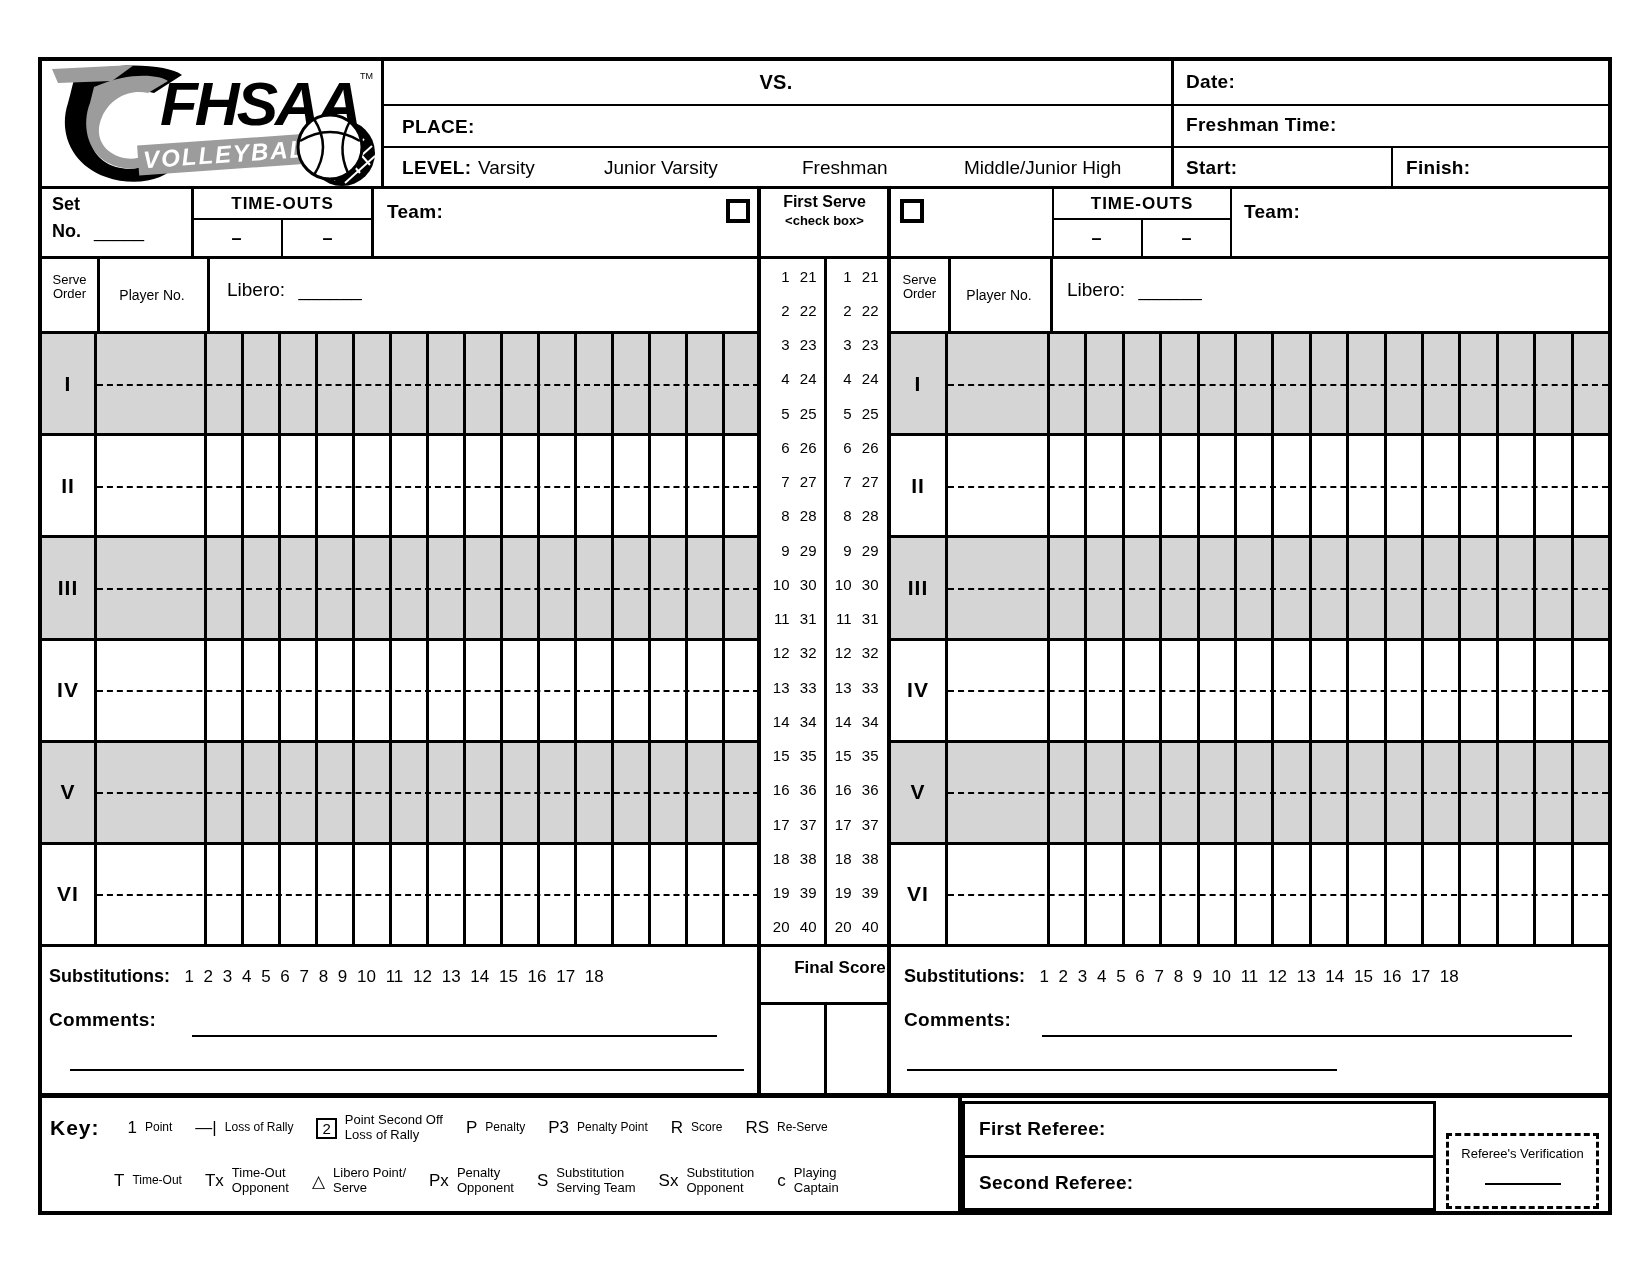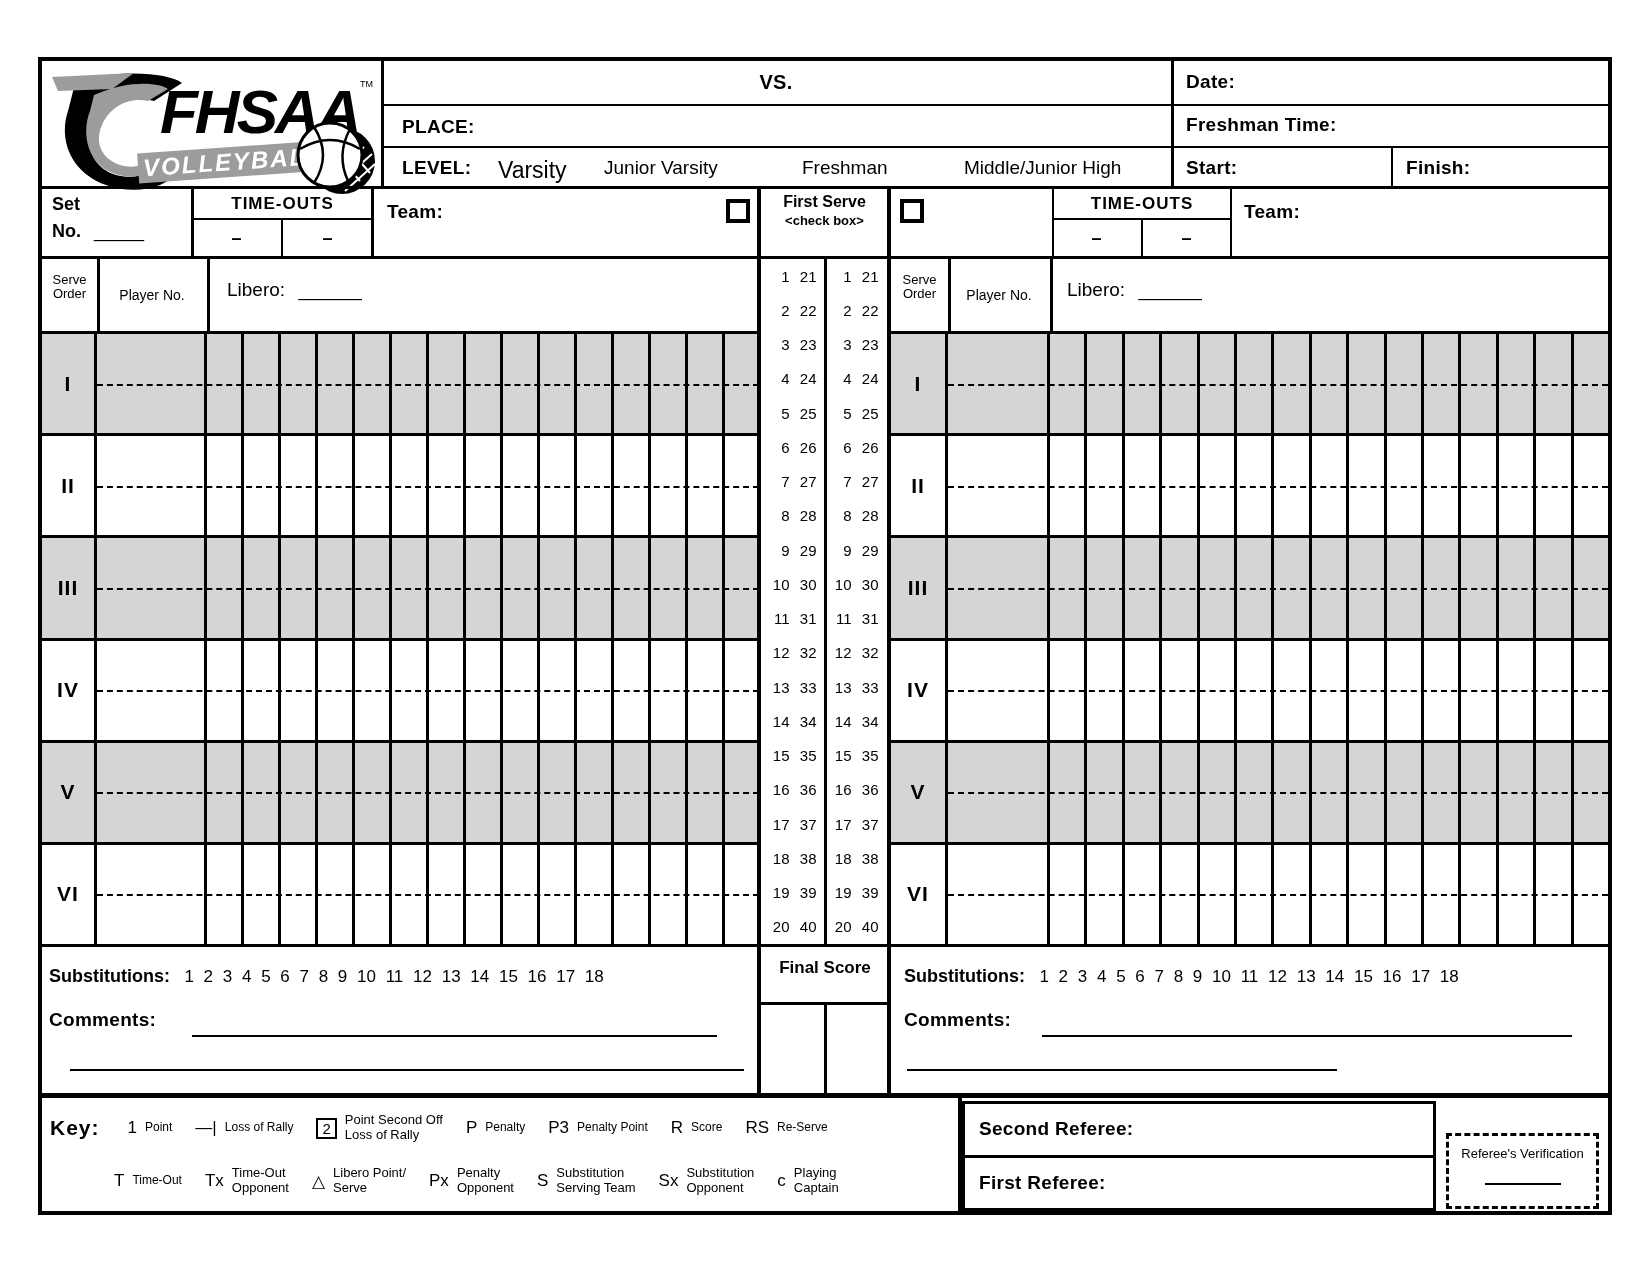--- a/index.html
+++ b/index.html
@@ -55,21 +55,21 @@
   .refrow:last-child{border-bottom:none}
   .verif{position:absolute;left:1404px;top:1072px;width:153px;height:76px;border:3px dashed #000;background:#fff;text-align:center}
   .fill{position:absolute}
   .uline{position:absolute;background:#000;height:2px}
 </style>
 </head>
 <body>
 
 <div class="sheet">
 
-  <div class="abs" style="left:0;top:8px;width:339px;height:125px">
+  <div class="abs" style="left:0;top:0;width:339px;height:125px">
     <svg width="339" height="125" viewBox="0 0 339 125">
       <path d="M34 12 C80 0 126 4 140 14 L112 32 C84 24 62 36 52 58 C42 82 54 100 74 106 C96 112 112 102 118 92 L136 102 C124 120 92 126 64 116 C30 104 16 72 26 42 C29 31 31 21 34 12 Z" fill="#000"></path>
       <path d="M52 26 C88 10 118 14 126 20 L106 32 C86 28 68 38 60 56 C52 74 60 90 78 96 C94 101 106 94 110 88 L120 94 C110 108 86 112 66 102 C44 90 40 62 48 42 Z" fill="#9c9c9c"></path>
       <polygon points="10,8 92,4 70,20 16,22" fill="#9c9c9c"></polygon>
       <text x="118" y="64" font-family="Liberation Sans, sans-serif" font-size="62" font-weight="bold" font-style="italic" letter-spacing="-3" fill="#000">FHSAA</text>
       <text x="318" y="18" font-family="Liberation Sans, sans-serif" font-size="9" fill="#000">TM</text>
       <g transform="rotate(-4 190 94)">
         <rect x="96" y="78" width="190" height="30" fill="#9c9c9c"></rect>
         <text x="191" y="101" text-anchor="middle" font-family="Liberation Sans, sans-serif" font-size="24" font-weight="bold" font-style="italic" letter-spacing="2" fill="#fff">VOLLEYBALL</text>
       </g>
@@ -91,21 +91,21 @@
   <div class="vline" style="left:339px;top:0;height:125px"></div>
   <div class="vline" style="left:1129px;top:0;height:125px"></div>
   <div class="hline thin" style="left:339px;top:43px;width:1227px"></div>
   <div class="hline thin" style="left:339px;top:85px;width:1227px"></div>
   <div class="vline vthin" style="left:1349px;top:85px;height:40px"></div>
 
   <div class="abs ctr vs lbl">VS.</div>
   <div class="abs lbl" style="left:360px;top:55px">PLACE:</div>
   <div class="fill" style="left:460px;top:46px;width:660px;height:38px"></div>
   <div class="abs lbl" style="left:360px;top:96px">LEVEL:</div>
-  <div class="abs" style="left:456px;top:96px;font-size:23px">Varsity</div>
+  <div class="abs" style="left:436px;top:96px;font-size:19px">Varsity</div>
   <div class="abs" style="left:562px;top:96px;font-size:19px">Junior Varsity</div>
   <div class="abs" style="left:760px;top:96px;font-size:19px">Freshman</div>
   <div class="abs" style="left:922px;top:96px;font-size:19px">Middle/Junior High</div>
   <div class="abs lbl" style="left:1144px;top:10px">Date:</div>
   <div class="fill" style="left:1210px;top:4px;width:350px;height:36px"></div>
   <div class="abs lbl" style="left:1144px;top:53px">Freshman Time:</div>
   <div class="fill" style="left:1320px;top:46px;width:240px;height:36px"></div>
   <div class="abs lbl" style="left:1144px;top:96px">Start:</div>
   <div class="fill" style="left:1210px;top:88px;width:135px;height:34px"></div>
   <div class="abs lbl" style="left:1364px;top:96px">Finish:</div>
@@ -638,21 +638,21 @@
           <span class="n1">20</span>
           <span class="n2">40</span>
         </div>
         <div class="pair-half">
           <span class="n1">20</span>
           <span class="n2">40</span>
         </div>
       </div>
     </div>
   <div class="hline" style="left:717px;top:883px;width:130px"></div>
-  <div class="abs ctr b" style="left:721px;top:886px;width:124px;height:41px;font-size:17px">Final Score</div>
+  <div class="abs ctr b" style="left:736px;top:886px;width:124px;height:41px;font-size:17px">Final Score</div>
   <div class="hline" style="left:717px;top:941px;width:130px"></div>
   <div class="fill" style="left:721px;top:944px;width:60px;height:88px"></div>
   <div class="fill" style="left:785px;top:944px;width:60px;height:88px"></div>
   <div class="vline" style="left:782px;top:198px;height:685px"></div>
   <div class="vline" style="left:782px;top:944px;height:88px"></div>
   <div class="vline vthick" style="left:715px;top:125px;height:907px"></div>
   <div class="vline vthick" style="left:845px;top:125px;height:907px"></div>
 
   <div class="abs" style="left:7px;top:905px">
     <span class="b" style="font-size:18px">Substitutions:</span>
@@ -766,27 +766,27 @@
           <span>Playing</span>
           <span>Captain</span>
         </div>
       </div>
     </div>
 
   <div class="vline vthick" style="left:916px;top:1032px;height:118px"></div>
 
   <div class="refbox">
     <div class="refrow">
+      <span class="lbl">First Referee:</span>
+      <span class="fill" style="left:150px;width:300px;height:40px"></span>
+    </div>
+    <div class="refrow">
       <span class="lbl">Second Referee:</span>
       <span class="fill" style="left:170px;width:280px;height:40px"></span>
     </div>
-    <div class="refrow">
-      <span class="lbl">First Referee:</span>
-      <span class="fill" style="left:150px;width:300px;height:40px"></span>
-    </div>
   </div>
 
   <div class="verif">
     <div style="font-size:13px;margin-top:10px">Referee's Verification</div>
     <div style="width:76px;height:2px;background:#000;margin:22px auto 0"></div>
   </div>
 
 </div>
 
 </body></html>

